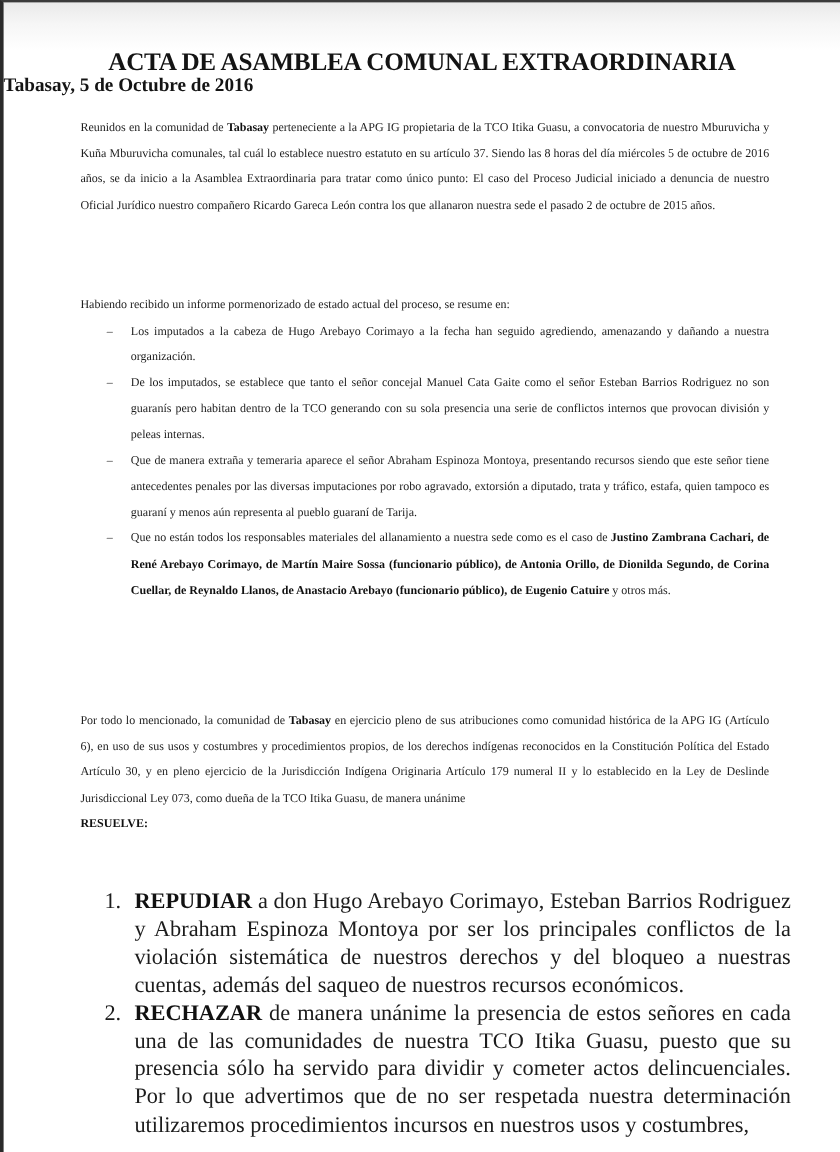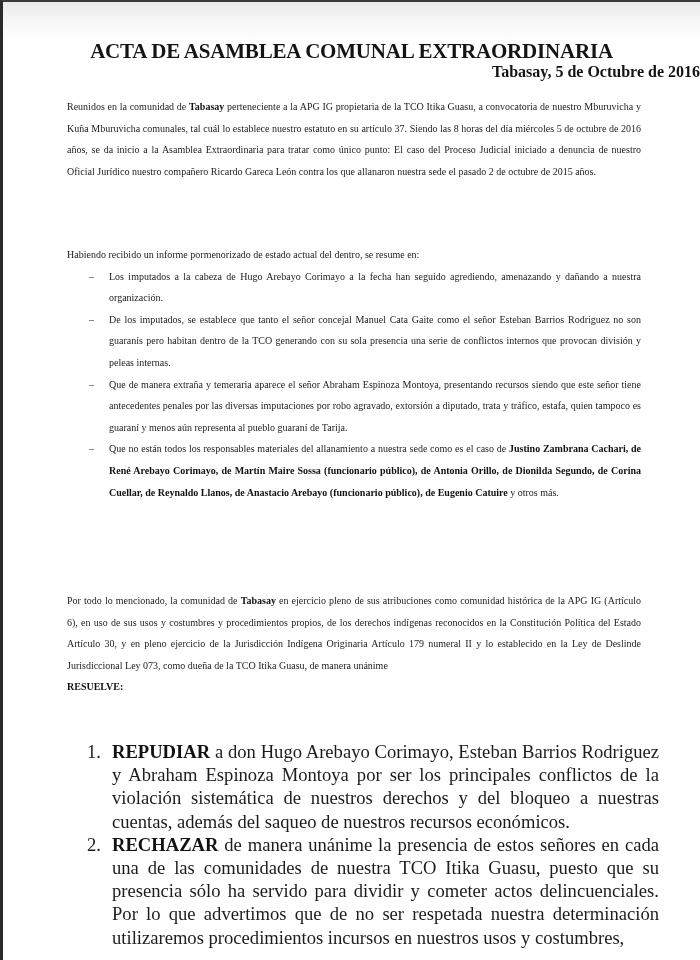--- a/index.html
+++ b/index.html
@@ -31,21 +31,21 @@
       text-align: center;
       font-weight: bold;
       font-size: 21px;
       letter-spacing: -0.2px;
       color: #141414;
     }
     .subtitle {
       position: absolute;
       top: 61px;
       left: 0; right: 0;
-      text-align: right;
+      text-align: left;
       font-weight: bold;
       font-size: 16px;
       color: #141414;
     }
     .body-text {
       position: absolute;
       left: 64px;
       width: 574px;
       font-size: 10px;
       line-height: 21.6px;
@@ -100,21 +100,21 @@
 <body>
 
 <div class="page">
 
   <div class="title">ACTA DE ASAMBLEA COMUNAL EXTRAORDINARIA</div>
   <div class="subtitle">Tabasay, 5 de Octubre de 2016</div>
 
   <div class="body-text p1"><span>Reunidos en la comunidad de </span><b>Tabasay</b><span> perteneciente a la APG IG propietaria de la TCO Itika Guasu, a convocatoria de nuestro Mburuvicha y Kuña Mburuvicha comunales, tal cuál lo establece nuestro estatuto en su artículo 37.  Siendo las 8 horas del día miércoles 5 de octubre de 2016 años, se da inicio a la Asamblea Extraordinaria para tratar como único punto: El caso del Proceso Judicial iniciado a denuncia de nuestro Oficial Jurídico nuestro compañero Ricardo Gareca León contra los que allanaron nuestra sede el pasado 2 de octubre de 2015 años.</span></div>
 
   <div class="body-text p2">
-    <div>Habiendo recibido un informe pormenorizado de estado actual del dentro, se resume en:</div>
+    <div>Habiendo recibido un informe pormenorizado de estado actual del proceso, se resume en:</div>
     <ul class="dash-list">
       <li>
         <span class="dash">–</span>
         <span>Los imputados a la cabeza de Hugo Arebayo Corimayo a la fecha han seguido agrediendo, amenazando y dañando a nuestra organización.</span>
       </li>
       <li>
         <span class="dash">–</span>
         <span>De los imputados, se  establece que tanto el señor concejal Manuel Cata Gaite como el señor Esteban Barrios Rodriguez no son guaranís pero habitan dentro de la TCO generando con su sola presencia una serie de conflictos internos que provocan división y peleas internas.</span>
       </li>
       <li>

